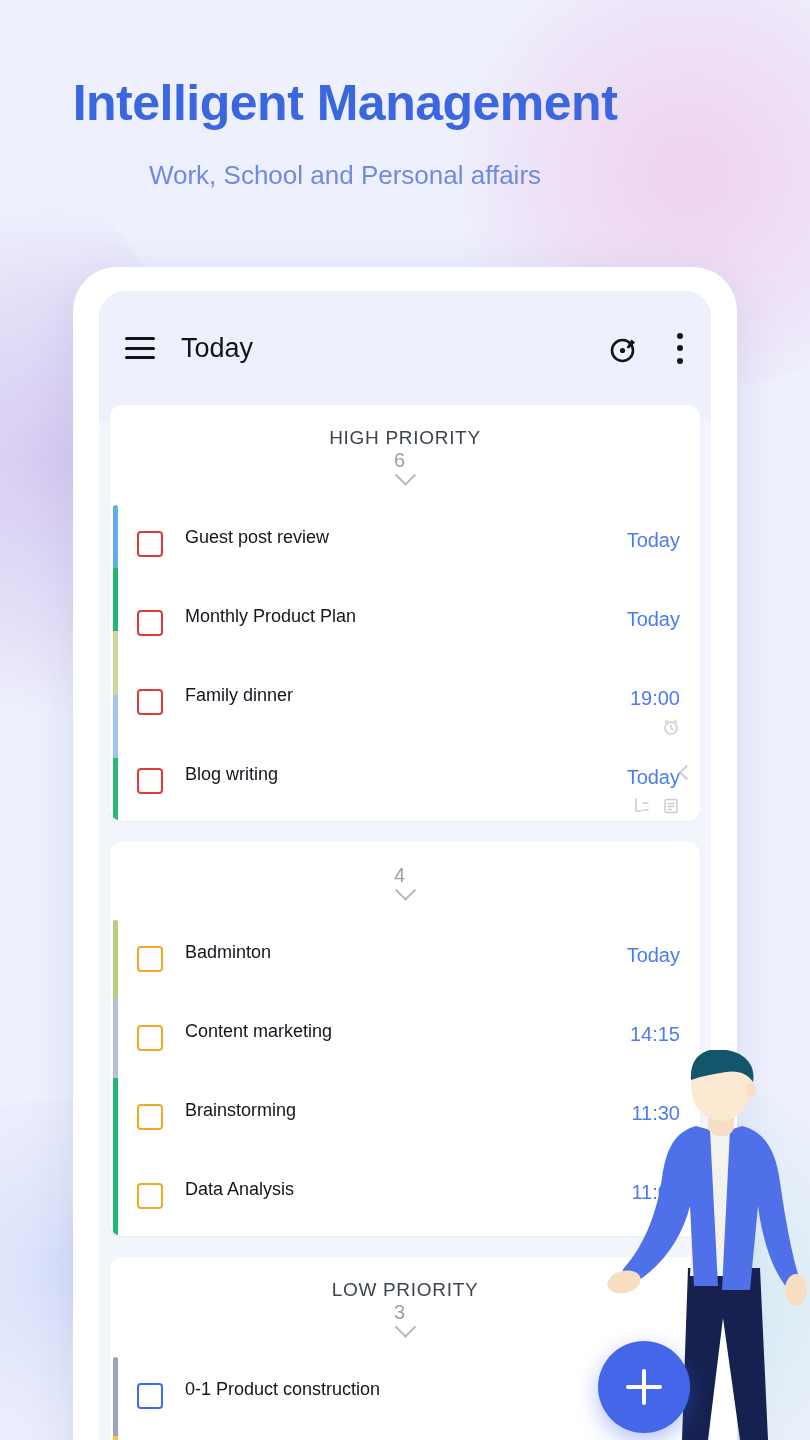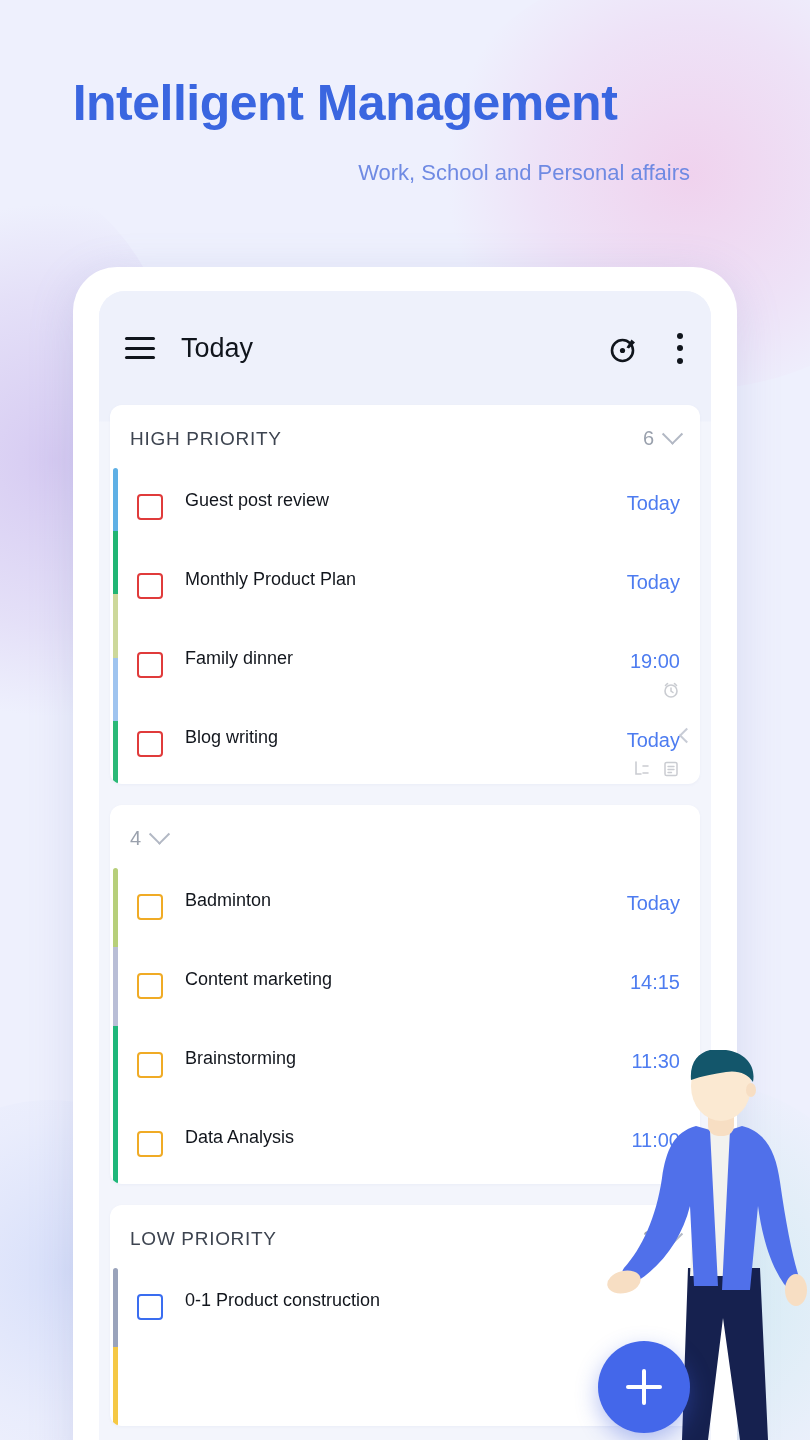--- a/index.html
+++ b/index.html
@@ -39,24 +39,23 @@
   .hero { position: absolute; left: 0; top: 0; width: 690px; text-align: center; z-index: 5; }
   .hero-title {
     margin-top: 74px;
     font-size: 50px;
     font-weight: bold;
     letter-spacing: -0.5px;
     color: #3a66e0;
   }
   .hero-sub {
     margin-top: 28px;
-    font-size: 22px;
+    font-size: 26px;
     color: #6f8ae3;
     font-weight: normal;
-    text-align: right;
   }
 
   
   .phone-frame {
     position: absolute;
     left: 73px; top: 267px;
     width: 664px; height: 1210px;
     background: #ffffff;
     border-radius: 44px 44px 0 0;
     box-shadow: 0 10px 46px rgba(120,130,190,.20);
@@ -94,20 +93,21 @@
     background: #ffffff;
     border-radius: 12px;
     margin-bottom: 21px;
     overflow: hidden;
     position: relative;
     box-shadow: 0 1px 3px rgba(130,140,190,.07);
   }
   .section-head {
     display: flex; align-items: center;
     padding: 22px 20px 18px 20px;
+    flex-direction: column;
   }
   .section-title { flex: 1; font-size: 19px; letter-spacing: .7px; color: #3d4450; }
   .section-count { font-size: 20px; color: #9aa1ad; margin-right: 11px; }
   .chev-down { width: 15px; height: 15px; border-right: 2px solid #b2b8c4; border-bottom: 2px solid #b2b8c4; transform: rotate(45deg) translate(-3px,-3px); }
 
   .task-list { position: relative; }
   
   .strip-col { position: absolute; left: 3px; top: 0; bottom: 0; width: 5px; border-radius: 3px; overflow: hidden; display: flex; flex-direction: column; }
   .strip-seg { width: 5px; flex: 1 1 auto; }
 

